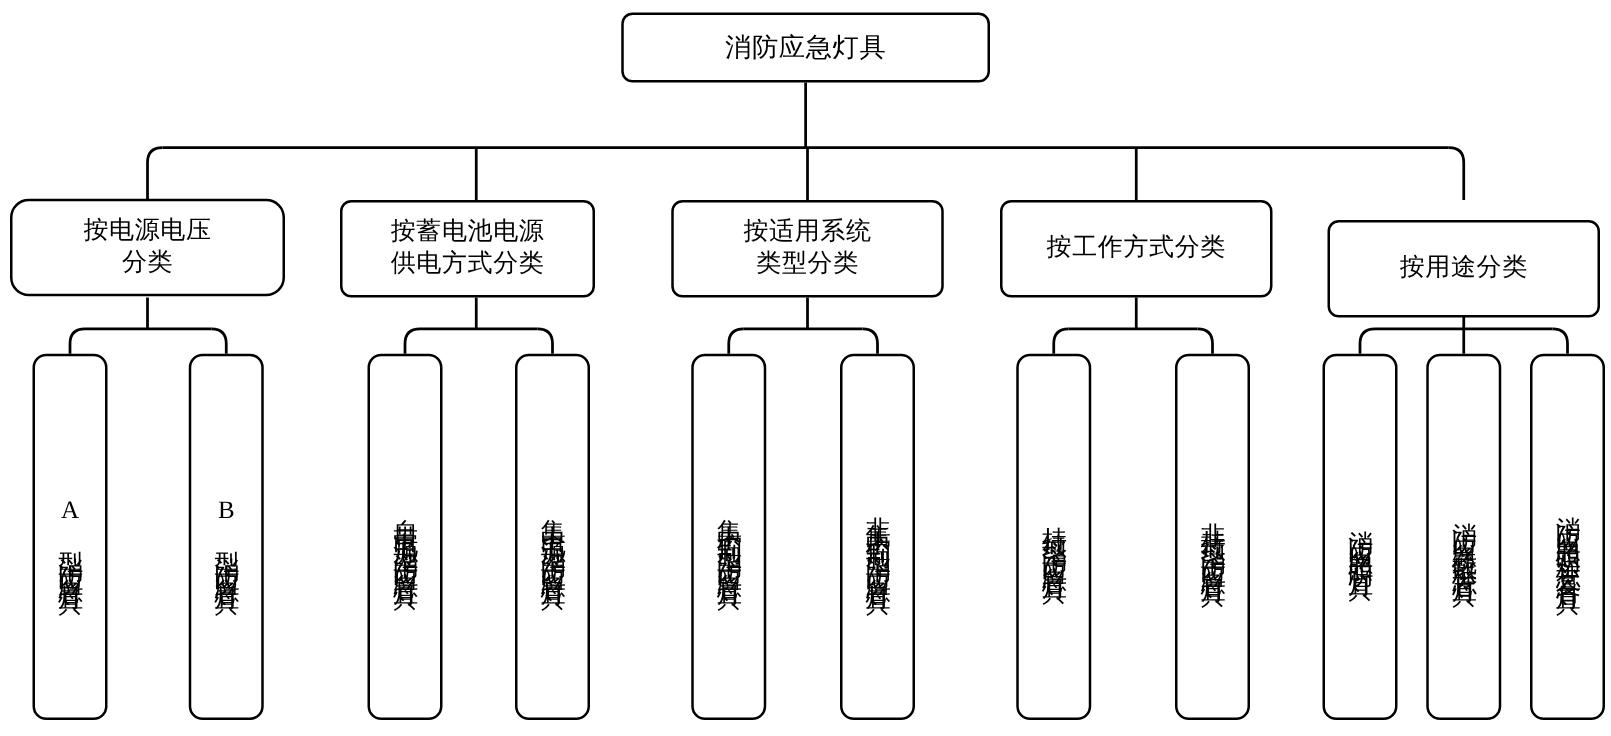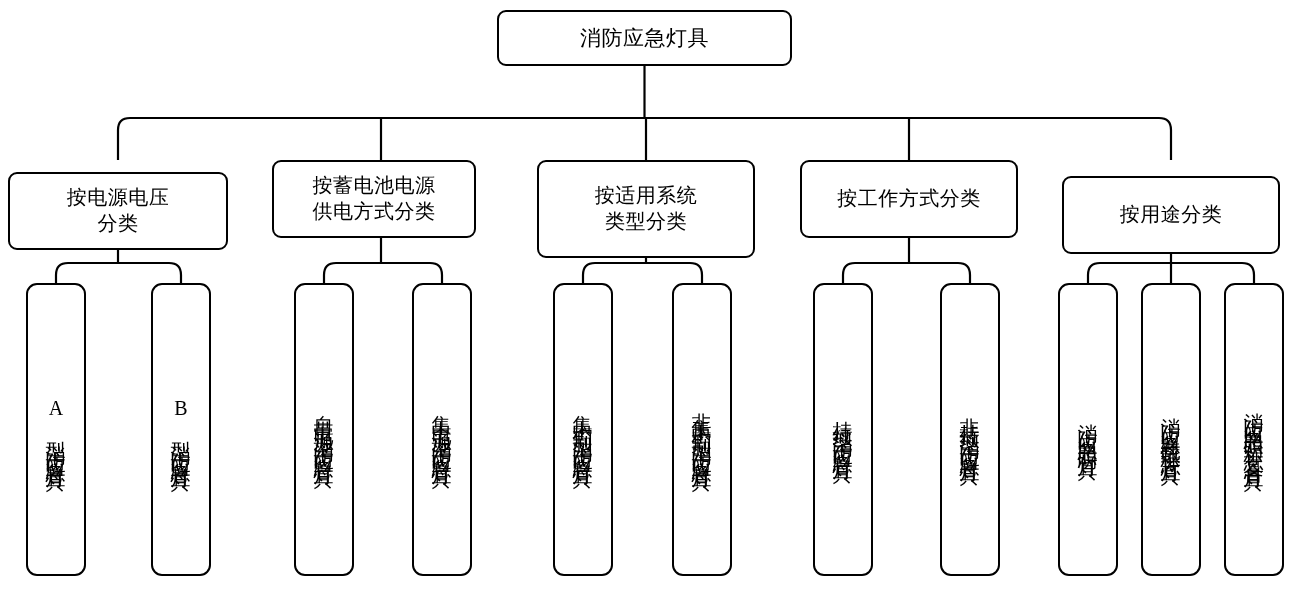--- a/index.html
+++ b/index.html
@@ -98,29 +98,29 @@
       <path d="M 1100 263 L 1242 263" fill="none" stroke="#000000" stroke-width="2.2" stroke-linecap="butt"></path>
       <path d="M 1100 263 Q 1088 263 1088 275 L 1088 283" fill="none" stroke="#000000" stroke-width="2.2" stroke-linecap="butt"></path>
       <path d="M 1171 263 L 1171 283" fill="none" stroke="#000000" stroke-width="2.2" stroke-linecap="butt"></path>
       <path d="M 1242 263 Q 1254 263 1254 275 L 1254 283" fill="none" stroke="#000000" stroke-width="2.2" stroke-linecap="butt"></path>
     </svg>
 
   <div class="node root" id="node-root" style="left: 497px; top: 10px; width: 295px; height: 56px;">
     <span class="node-label">消防应急灯具</span>
   </div>
 
-  <div class="node category" id="node-cat-0" style="left: 8px; top: 172px; width: 220px; height: 78px;">
+  <div class="node category" id="node-cat-0" style="left: 8px; top: 159px; width: 220px; height: 78px; border-radius: 15px;">
     <span class="node-label">按电源电压
 分类</span>
   </div>
   <div class="node category" id="node-cat-1" style="left: 272px; top: 160px; width: 204px; height: 78px;">
     <span class="node-label">按蓄电池电源
 供电方式分类</span>
   </div>
-  <div class="node category" id="node-cat-2" style="left: 537px; top: 160px; width: 218px; height: 98px;">
+  <div class="node category" id="node-cat-2" style="left: 537px; top: 160px; width: 218px; height: 78px;">
     <span class="node-label">按适用系统
 类型分类</span>
   </div>
   <div class="node category" id="node-cat-3" style="left: 800px; top: 160px; width: 218px; height: 78px;">
     <span class="node-label">按工作方式分类</span>
   </div>
   <div class="node category" id="node-cat-4" style="left: 1062px; top: 160px; width: 218px; height: 78px; margin-top: 16px;">
     <span class="node-label">按用途分类</span>
   </div>
 

